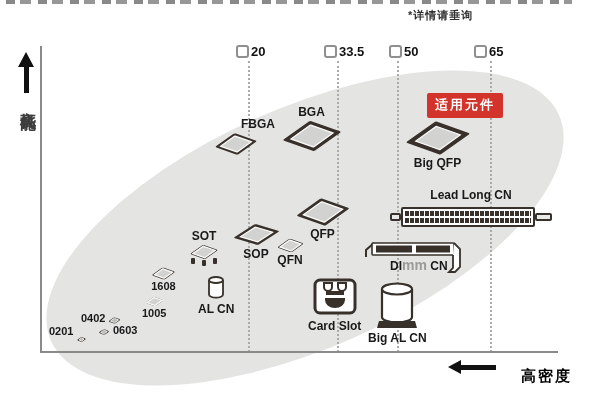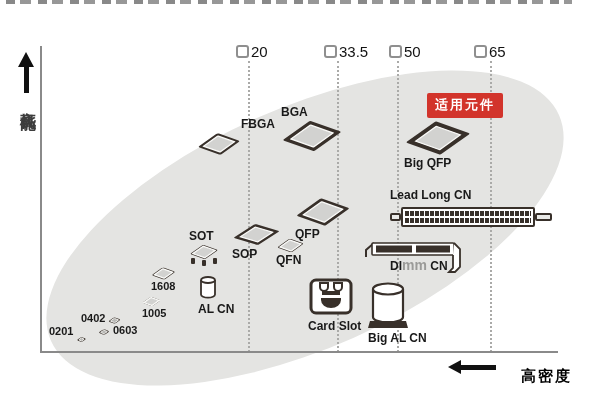--- a/index.html
+++ b/index.html
@@ -26,28 +26,28 @@
           font-size:16px;font-weight:bold;color:#3d3d3d;letter-spacing:2px;z-index:2;}
   .left-arrow{position:absolute;left:448px;top:360px;display:flex;align-items:center;z-index:2;}
   .left-arrow .tri{width:0;height:0;border-top:7px solid transparent;border-bottom:7px solid transparent;border-right:13px solid #111;}
   .left-arrow .stem{width:35px;height:5px;background:#111;}
   .xlabel{position:absolute;left:521px;top:367px;font-size:15px;font-weight:bold;color:#000000;letter-spacing:2px;z-index:2;}
 
   
   .gline{position:absolute;top:61px;height:291px;width:0;border-left:2px dotted #aaaaa8;z-index:1;}
   .ghead{position:absolute;top:45px;display:flex;align-items:flex-start;gap:2px;z-index:4;}
   .cbx{width:13px;height:13px;background:#fff;border:2px solid #8f8f8f;border-radius:3px;box-sizing:border-box;display:block;}
-  .gl{font-size:15px;font-weight:normal;color:#121212;line-height:13px;}
+  .gl{font-size:13px;font-weight:bold;color:#121212;line-height:13px;}
 
   
   .badge{position:absolute;left:427px;top:93px;background:#d2342b;color:#fff;font-size:13px;font-weight:bold;
          letter-spacing:2px;padding:3px 8px 4px 8px;border-radius:2px;z-index:5;}
 
   
-  .cmp{position:absolute;display:flex;flex-direction:column;align-items:flex-start;gap:1px;z-index:3;}
+  .cmp{position:absolute;display:flex;flex-direction:column;align-items:center;gap:1px;z-index:3;}
   .row{flex-direction:row;align-items:flex-end;gap:3px;text-align:center;}
   .lbl{font-size:12px;font-weight:bold;color:#191919;white-space:nowrap;line-height:1.05;}
   .lbl-s{font-size:11px;}
   .holder{position:relative;display:flex;align-items:center;justify-content:center;}
   .diam{display:flex;align-items:center;justify-content:center;width:var(--s);height:var(--s);
         background:#38302a;border-radius:2px;transform:rotate(-8deg) scaleY(.52) rotate(45deg);}
   .diam i{display:block;width:66%;height:66%;background:#d2d2d0;border:2px solid #fafaf8;border-radius:1px;}
   .diam.tiny i{width:55%;height:55%;background:#b9b9b6;border-width:1px;}
   .leg{position:absolute;width:4px;height:6px;background:#38302a;border-radius:1px;bottom:-3px;}
 
@@ -62,20 +62,21 @@
   .dimm{width:100px;}
   .dimm-lbl{position:absolute;left:26px;top:16px;font-size:12px;font-weight:bold;color:#191919;white-space:nowrap;}
   .dimm-lbl .mid{color:#9a9a98;font-size:14px;}
 </style>
 </head>
 <body>
 
 <div class="canvas">
 
   <div class="clipstrip"></div>
+  <div class="note">*详情请垂询</div>
 
   <div class="ellipse"></div>
 
   <div class="gline" style="left:248px"></div>
   <div class="gline" style="left:337px"></div>
   <div class="gline" style="left:397px"></div>
   <div class="gline" style="left:490px"></div>
 
   <div class="ghead" style="left:236px">
     <span class="cbx"></span>

